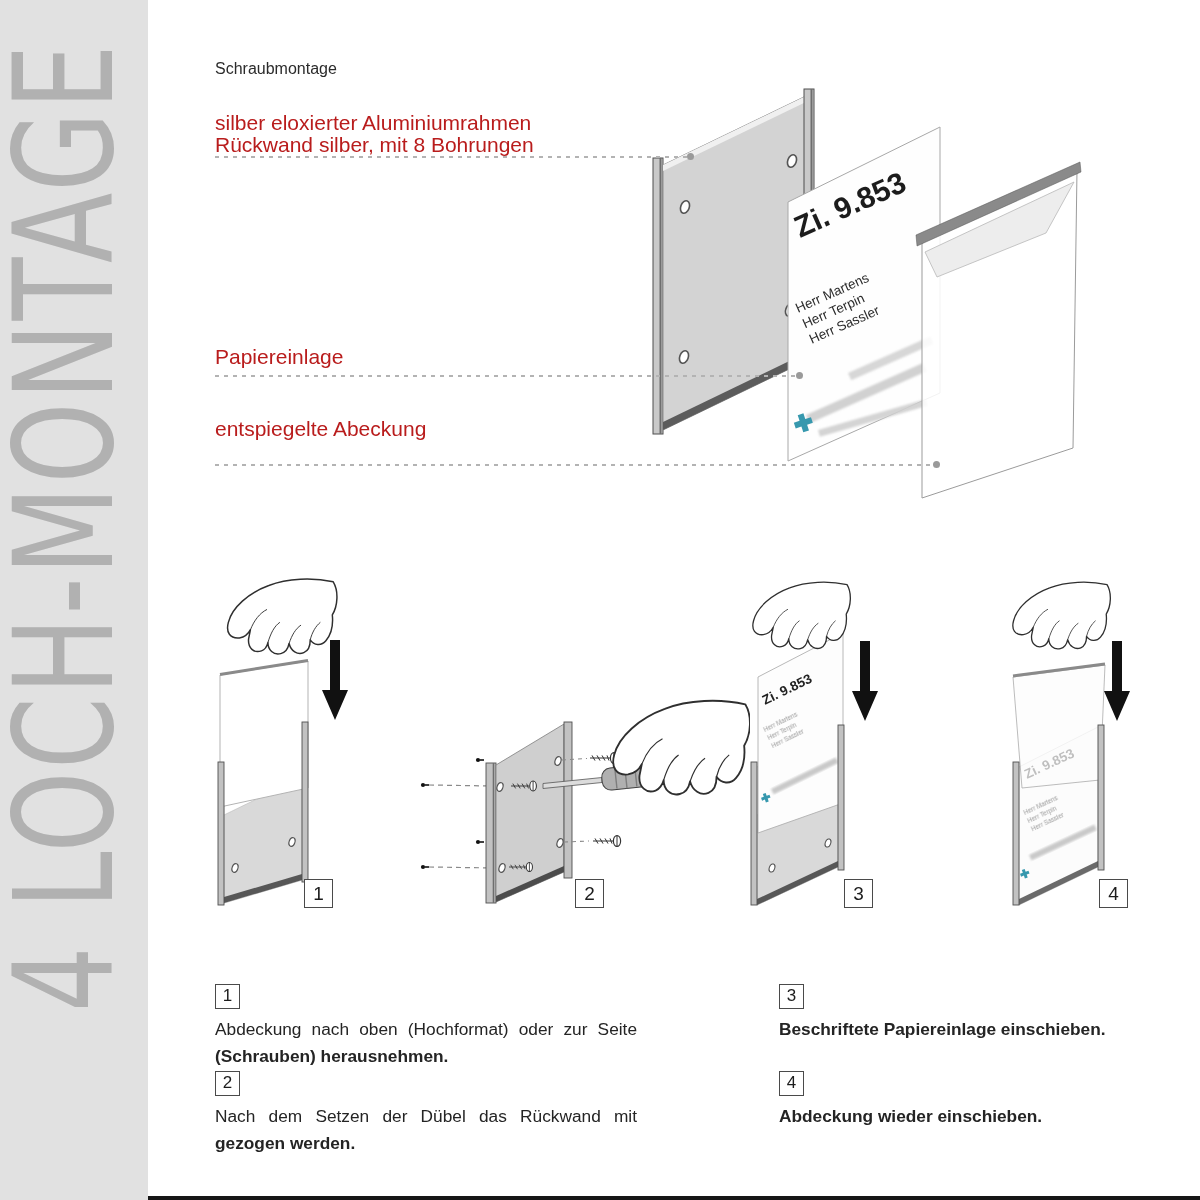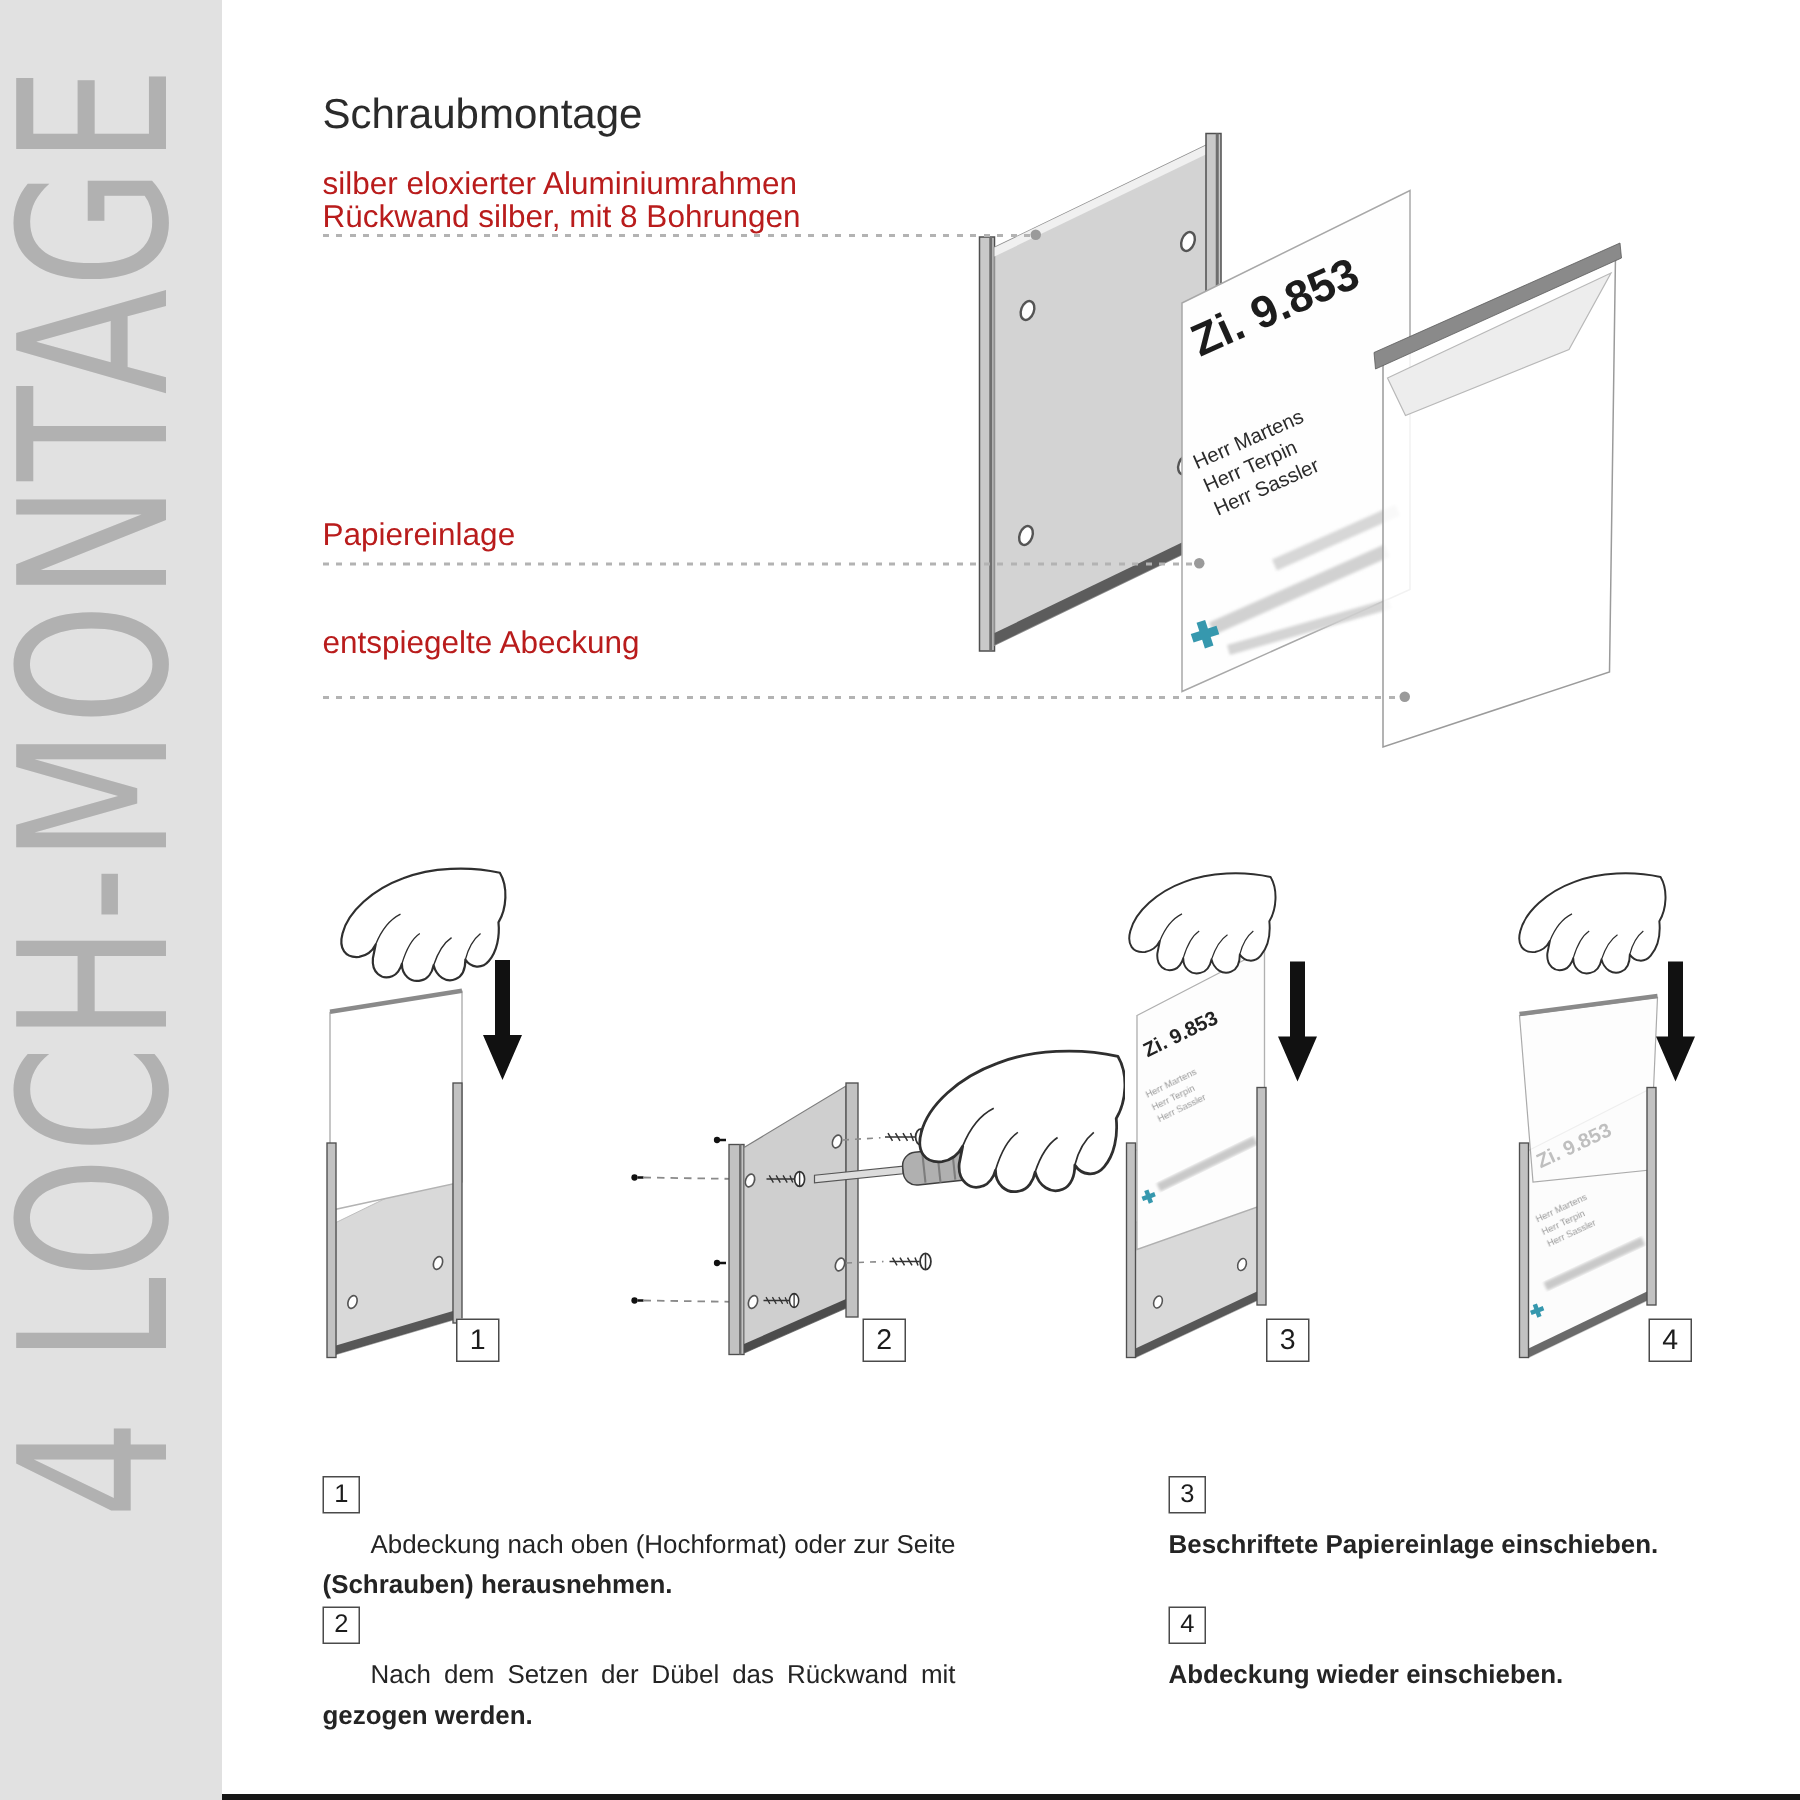--- a/index.html
+++ b/index.html
@@ -9,36 +9,36 @@
   svg{font-family:"Liberation Sans",sans-serif;}
 
   
   #sidebar{left:0;top:0;width:148px;height:1200px;background:#e1e1e1;}
   #vertical-title{left:64px;top:527px;white-space:nowrap;
       font-family:"DejaVu Sans",sans-serif;font-size:103px;font-weight:400;
       letter-spacing:2.5px;color:#b1b1b1;
       transform:translate(-50%,-50%) rotate(-90deg) scaleY(1.33);}
 
   
-  #section-title{left:215px;top:60px;font-size:28px;color:#2b2b2b;}
+  #section-title{left:215px;top:60px;font-size:16px;color:#2b2b2b;}
   .part-label{left:215px;font-size:21px;line-height:22px;color:#b91c1c;}
 
   
   .leader{height:1.6px;background:repeating-linear-gradient(90deg,#b3b3b3 0 4px,transparent 4px 9px);z-index:3;}
   .leader-dot{width:7px;height:7px;border-radius:50%;background:#9a9a9a;z-index:3;}
 
   
   .marker{width:29px;height:29px;border:1.6px solid #4a4a4a;background:#fff;
       display:flex;align-items:center;justify-content:center;
       font-size:19px;color:#1c1c1c;z-index:3;box-sizing:border-box;}
   .marker.small{width:25px;height:25px;font-size:17px;}
 
   
   .instr{font-size:17.3px;line-height:26.5px;color:#242424;}
-  .instr .jline{text-align:justify;text-align-last:justify;margin-left:32px;}
+  .instr .jline{text-align:justify;text-align-last:justify;}
   .instr .lline{text-align:left;font-weight:bold;}
   .instr .marker.small{margin-bottom:7px;}
 
   #bottom-bar{left:148px;top:1196px;width:1052px;height:4px;background:#161616;}
 </style>
 </head>
 <body>
 
 <svg width="0" height="0" style="position:absolute" aria-hidden="true">
   <defs>

